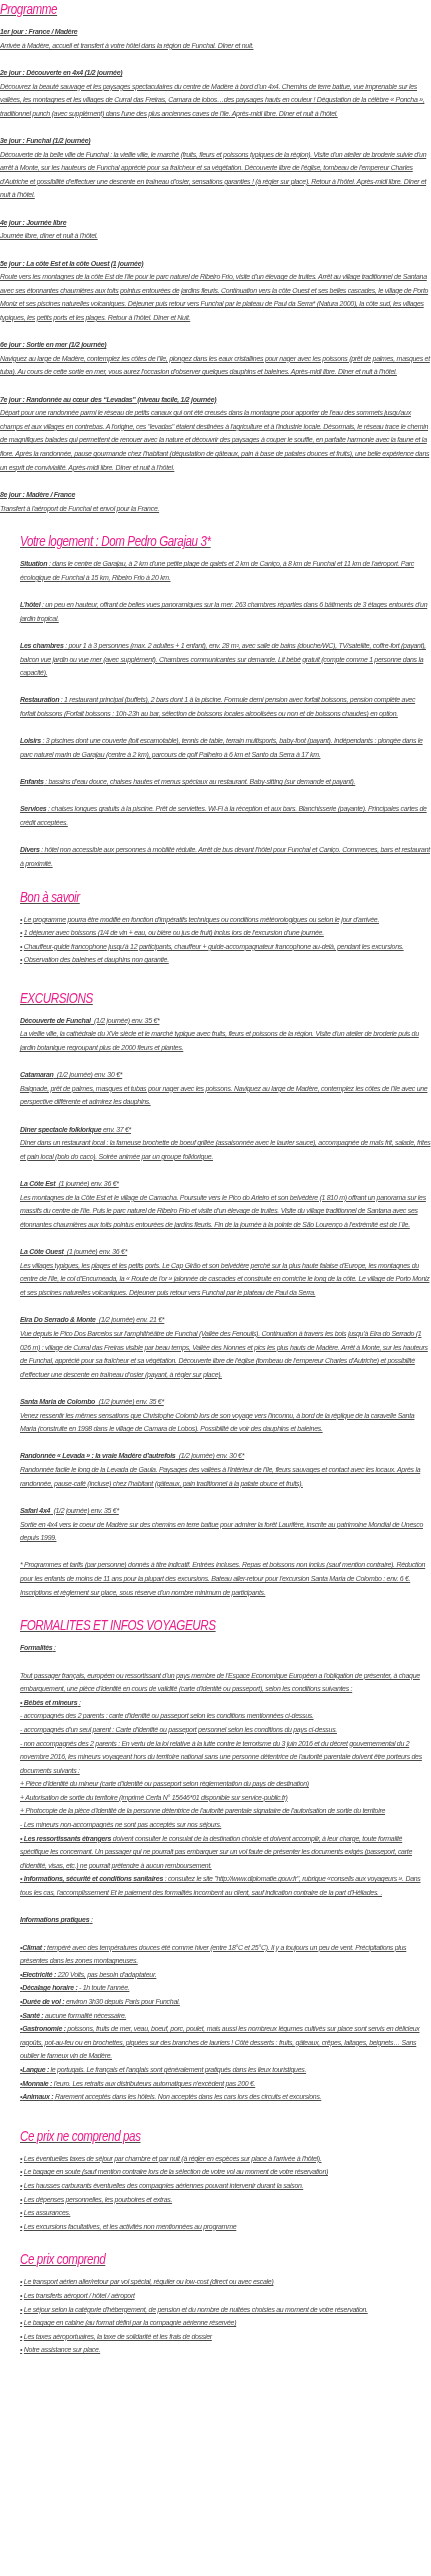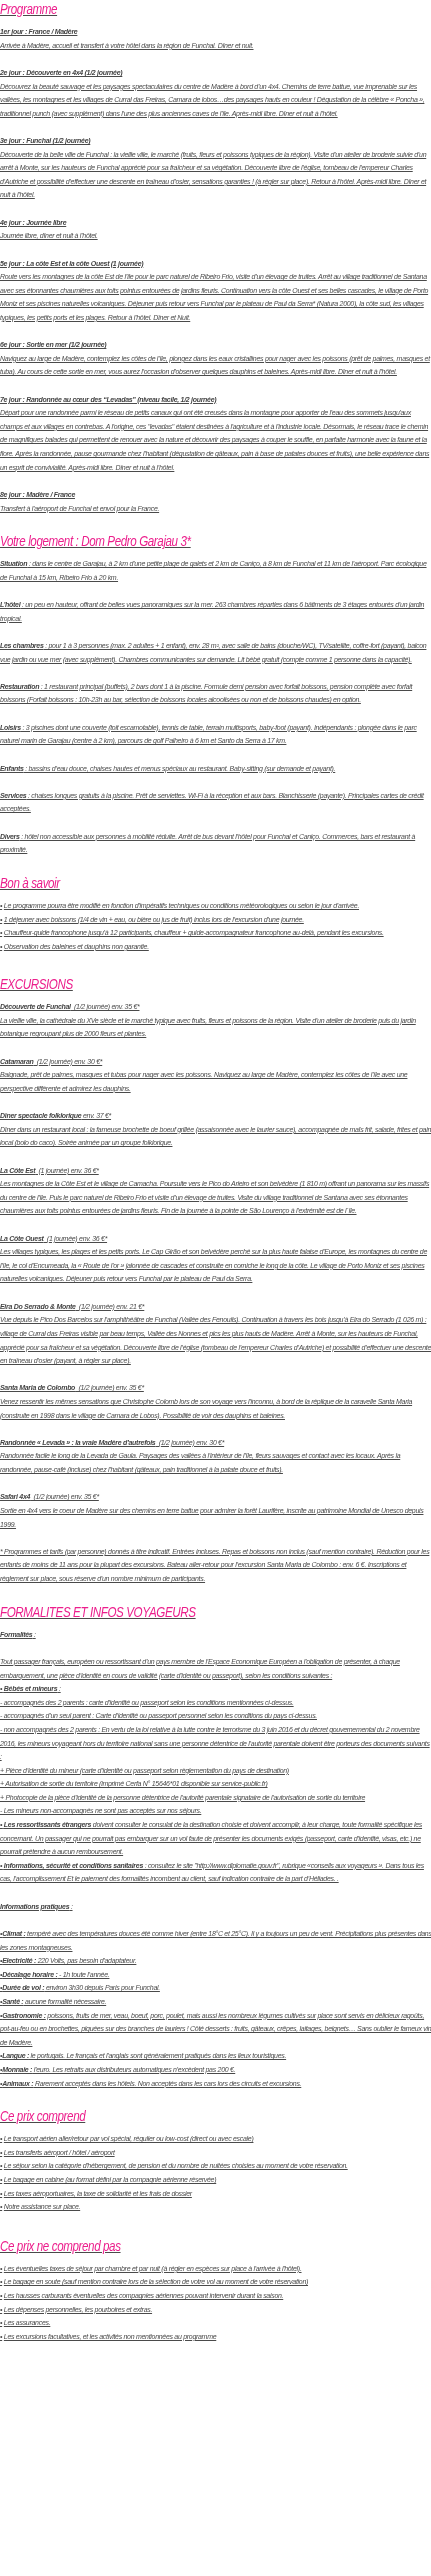--- a/index.html
+++ b/index.html
@@ -34,21 +34,21 @@
     .block.first { margin-top: 5.7px; }
     .gap { height: 13.7px; }
     ul.bullets { list-style: none; padding: 0; margin: 5.7px 0 0 0; }
     ul.bullets li {
       font-style: italic;
       font-size: 7px;
       line-height: 13.6px;
       letter-spacing: -0.3px;
     }
     ul.bullets li .dot { margin-right: 1.7px; }
-    .h2-wrap { margin-top: 17px; }
+    .h2-wrap { margin-top: 17px; margin-left: 20px; }
   </style>
 </head>
 <body>
 
 <div class="page">
 
   <section>
     <h2 class="section-title">Programme</h2>
     <div id="days">
         <div class="block first">
@@ -191,38 +191,38 @@
         <p class="para"><span class="dot">•</span><span class="bold">Décalage horaire :</span><span> - 1h toute l’année.</span></p>
         <p class="para"><span class="dot">•</span><span class="bold">Durée de vol :</span><span> environ 3h30 depuis Paris pour Funchal.</span></p>
         <p class="para"><span class="dot">•</span><span class="bold">Santé :</span><span> aucune formalité nécessaire.</span></p>
         <p class="para"><span class="dot">•</span><span class="bold">Gastronomie :</span><span> poissons, fruits de mer, veau, boeuf, porc, poulet, mais aussi les nombreux légumes cultivés sur place sont servis en délicieux ragoûts, pot-au-feu ou en brochettes, piquées sur des branches de lauriers ! Côté desserts : fruits, gâteaux, crêpes, laitages, beignets… Sans oublier le fameux vin de Madère.</span></p>
         <p class="para"><span class="dot">•</span><span class="bold">Langue :</span><span> le portugais. Le français et l’anglais sont généralement pratiqués dans les lieux touristiques.</span></p>
         <p class="para"><span class="dot">•</span><span class="bold">Monnaie :</span><span> l’euro. Les retraits aux distributeurs automatiques n’excèdent pas 200 €.</span></p>
         <p class="para"><span class="dot">•</span><span class="bold">Animaux :</span><span> Rarement acceptés dans les hôtels. Non acceptés dans les cars lors des circuits et excursions.</span></p>
       </div>
   </section>
 
-  <section class="h2-wrap">
-    <h2 class="section-title">Ce prix comprend</h2>
-    <ul class="bullets" id="comprend">
-        <li><span class="dot">•</span><span>Le transport aérien aller/retour par vol spécial, régulier ou low-cost (direct ou avec escale)</span></li>
-        <li><span class="dot">•</span><span>Les transferts aéroport / hôtel / aéroport</span></li>
-        <li><span class="dot">•</span><span>Le séjour selon la catégorie d'hébergement, de pension et du nombre de nuitées choisies au moment de votre réservation.</span></li>
-        <li><span class="dot">•</span><span>Le bagage en cabine (au format défini par la compagnie aérienne réservée)</span></li>
-        <li><span class="dot">•</span><span>Les taxes aéroportuaires, la taxe de solidarité et les frais de dossier</span></li>
-        <li><span class="dot">•</span><span>Notre assistance sur place.</span></li>
-      </ul>
-  </section>
-
   <section class="h2-wrap" style="margin-top:23px">
     <h2 class="section-title">Ce prix ne comprend pas</h2>
     <ul class="bullets" id="necomprend">
         <li><span class="dot">•</span><span>Les éventuelles taxes de séjour par chambre et par nuit (à régler en espèces sur place à l'arrivée à l'hôtel).</span></li>
         <li><span class="dot">•</span><span>Le bagage en soute (sauf mention contraire lors de la sélection de votre vol au moment de votre réservation)</span></li>
         <li><span class="dot">•</span><span>Les hausses carburants éventuelles des compagnies aériennes pouvant intervenir durant la saison.</span></li>
         <li><span class="dot">•</span><span>Les dépenses personnelles, les pourboires et extras.</span></li>
         <li><span class="dot">•</span><span>Les assurances.</span></li>
         <li><span class="dot">•</span><span>Les excursions facultatives, et les activités non mentionnées au programme</span></li>
       </ul>
   </section>
 
+  <section class="h2-wrap">
+    <h2 class="section-title">Ce prix comprend</h2>
+    <ul class="bullets" id="comprend">
+        <li><span class="dot">•</span><span>Le transport aérien aller/retour par vol spécial, régulier ou low-cost (direct ou avec escale)</span></li>
+        <li><span class="dot">•</span><span>Les transferts aéroport / hôtel / aéroport</span></li>
+        <li><span class="dot">•</span><span>Le séjour selon la catégorie d'hébergement, de pension et du nombre de nuitées choisies au moment de votre réservation.</span></li>
+        <li><span class="dot">•</span><span>Le bagage en cabine (au format défini par la compagnie aérienne réservée)</span></li>
+        <li><span class="dot">•</span><span>Les taxes aéroportuaires, la taxe de solidarité et les frais de dossier</span></li>
+        <li><span class="dot">•</span><span>Notre assistance sur place.</span></li>
+      </ul>
+  </section>
+
 </div>
 
 
 </body></html>

